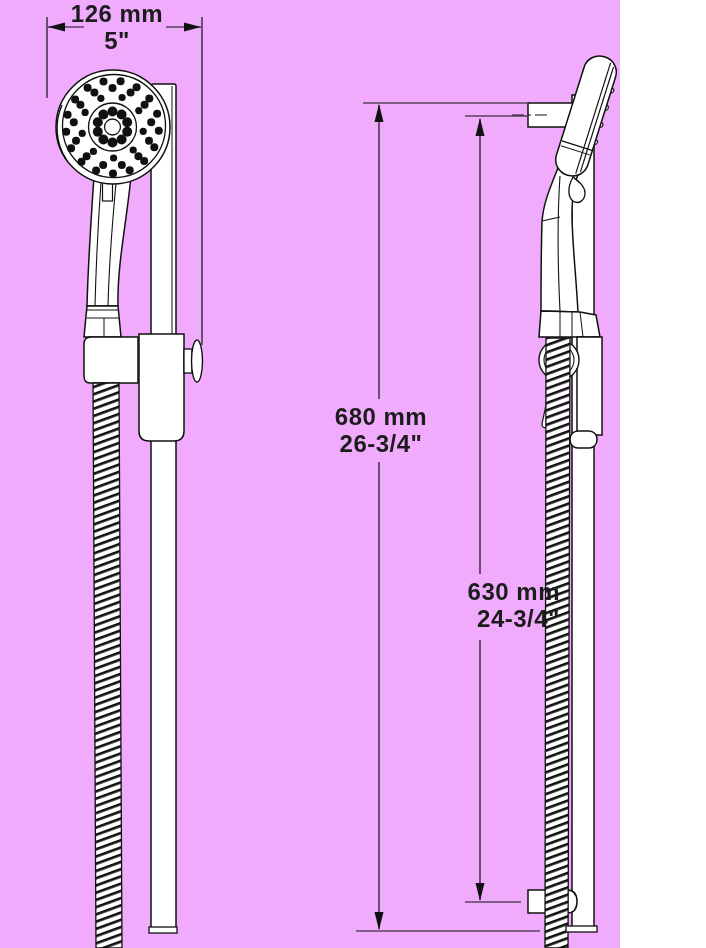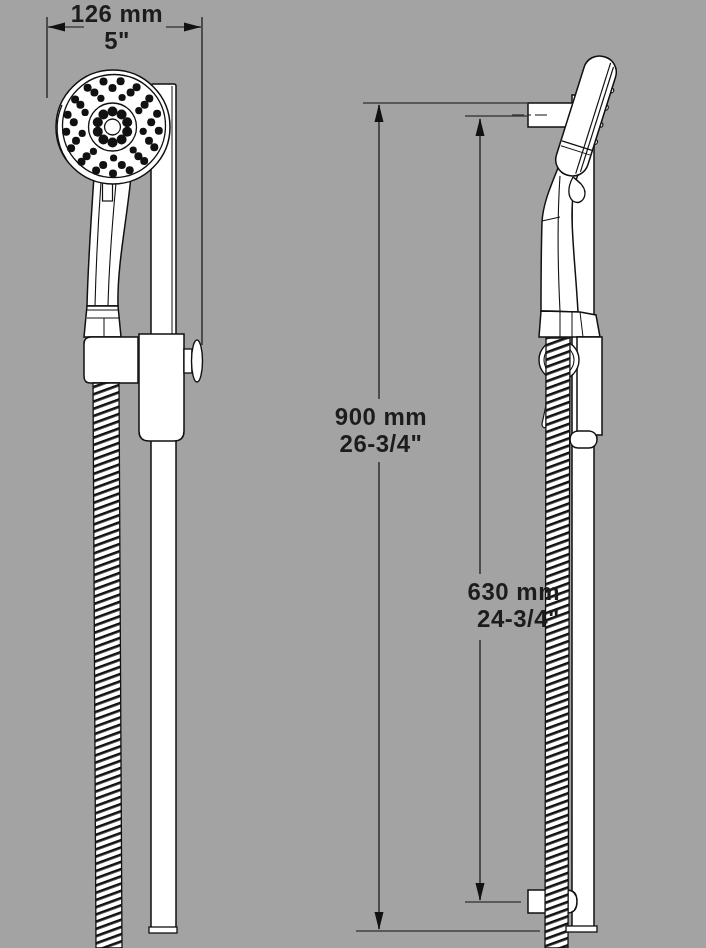--- a/index.html
+++ b/index.html
@@ -1,16 +1,16 @@
 <!DOCTYPE html>
 <html><head>
 <meta charset="utf-8">
 <style>
   html,body{margin:0;padding:0;background:#fff;}
-  #page{position:relative;width:706px;height:948px;background:#a3a3a3;overflow:hidden;
+  #page{position:relative;width:620px;height:948px;background:#f0abfc;overflow:hidden;
         font-family:"Liberation Sans","DejaVu Sans",sans-serif;}
   #artwork{position:absolute;left:0;top:0;}
   .dim-label{position:absolute;text-align:center;color:#1c1c1c;font-weight:bold;
              font-size:24px;line-height:27px;letter-spacing:0.5px;white-space:nowrap;}
   #label-width{left:40px;top:0px;width:154px;}
   #label-680{left:301px;top:403px;width:160px;}
   #label-630{left:400px;top:578px;width:160px;text-align:right;}
   .dim-label span{display:block;}
 </style>
 </head>
@@ -203,21 +203,21 @@
       <polygon points="480,901 484.5,883 475.5,883" stroke="none"></polygon>
     </g>
   </g>
 </svg>
 
 <div class="dim-label" id="label-width">
   <span>126 mm</span>
   <span>5"</span>
 </div>
 <div class="dim-label" id="label-680">
-  <span>900 mm</span>
+  <span>680 mm</span>
   <span>26-3/4"</span>
 </div>
 <div class="dim-label" id="label-630">
   <span>630 mm</span>
   <span>24-3/4"</span>
 </div>
 
 </div>
 
 </body></html>

